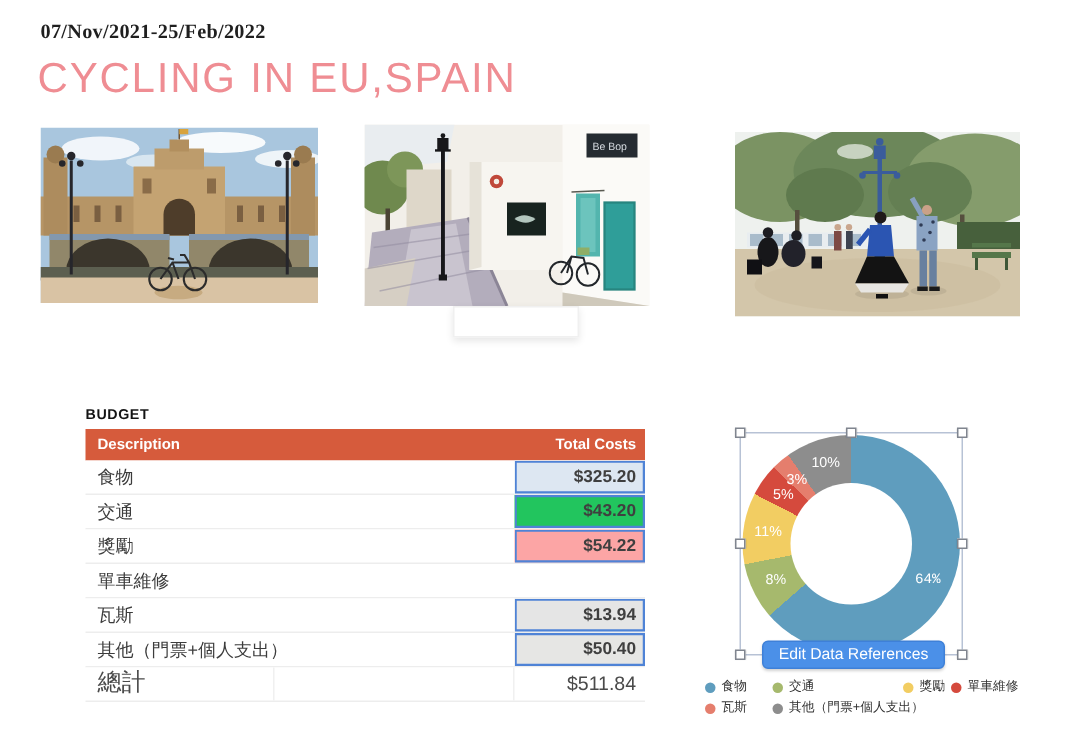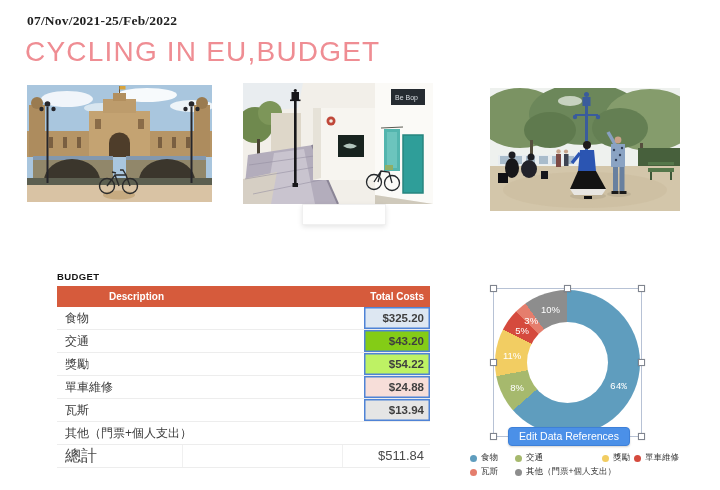--- a/index.html
+++ b/index.html
@@ -17,25 +17,25 @@
   .photo svg{display:block;}
   .caption-box{position:absolute;left:302px;top:204px;width:82px;height:19px;background:#fff;
                border:1px solid #f0f0f0;box-shadow:0 2px 5px rgba(0,0,0,.10);}
 
   
   .budget-label{position:absolute;left:57px;top:271px;font-size:9.5px;font-weight:700;
                 color:#141414;letter-spacing:.4px;}
   .table{position:absolute;left:57px;top:286px;width:373px;}
   .tr{display:flex;height:22px;background:#fff;border-bottom:1px solid #ededed;}
   .tr.thead{height:21px;border-bottom:none;}
-  .th-desc{flex:1;color:#fff;font-size:10px;font-weight:700;line-height:21px;padding-left:8px;margin-left:44px;}
+  .th-desc{flex:1;color:#fff;font-size:10px;font-weight:700;line-height:21px;padding-left:8px;}
   .th-cost{width:87px;box-sizing:border-box;color:#fff;font-size:10px;font-weight:700;
            line-height:21px;text-align:right;padding-right:6px;}
   .td-label{flex:1;font-size:12px;color:#3c3c3c;line-height:22px;padding-left:8px;white-space:nowrap;}
-  .td-value{width:66px;box-sizing:border-box;text-align:right;padding-right:6px;font-weight:700;
+  .td-value{width:87px;box-sizing:border-box;text-align:right;padding-right:6px;font-weight:700;
             font-size:11.5px;line-height:22px;color:#3f3f3f;box-shadow:inset 0 0 0 1.5px #4f83d6;}
   .tt-label{width:126px;box-sizing:border-box;padding-left:8px;font-size:16px;color:#4a4a4a;
             line-height:22px;border-right:1px solid #f0f0f0;}
   .tt-mid{flex:1;border-right:1px solid #f0f0f0;}
   .tt-value{width:87px;box-sizing:border-box;text-align:right;padding-right:6px;font-size:13px;
             color:#4a4a4a;line-height:22px;}
 
   
   .chart-box{position:absolute;left:493px;top:288px;width:149px;height:149px;
              border:1px solid #b7c2d5;box-sizing:border-box;}
@@ -59,21 +59,21 @@
   .leg-0{left:470px;top:452px;} .leg-1{left:515px;top:452px;}
   .leg-2{left:602px;top:452px;} .leg-3{left:634px;top:452px;}
   .leg-4{left:470px;top:466px;} .leg-5{left:515px;top:466px;}
 </style>
 </head>
 <body>
 
 <div class="slide">
 
   <div class="date">07/Nov/2021-25/Feb/2022</div>
-  <div class="title" style="color: rgb(239, 141, 147);">CYCLING IN EU,BUDGET</div>
+  <div class="title" style="color: rgb(239, 141, 147);">CYCLING IN EU,SPAIN</div>
 
   <div class="photo" style="left:27px;top:85px;">
     <svg width="185" height="117" viewBox="0 0 185 117">
       <rect x="0" y="0" width="185" height="117" fill="#a9c6de"></rect>
       <g>
         <ellipse cx="40" cy="14" rx="26" ry="8" fill="#f4f8fb" opacity=".95"></ellipse>
         <ellipse cx="120" cy="10" rx="30" ry="7" fill="#f7fafc"></ellipse>
         <ellipse cx="165" cy="21" rx="22" ry="6" fill="#eef4f8"></ellipse>
         <ellipse cx="75" cy="23" rx="18" ry="5" fill="#e3edf4" opacity=".8"></ellipse>
       </g>
@@ -279,36 +279,36 @@
       <div class="th-desc">Description</div>
       <div class="th-cost">Total Costs</div>
     </div>
 
     <div class="tr">
       <div class="td-label">食物</div>
       <div class="td-value" style="background: rgb(221, 231, 242);">$325.20</div>
     </div>
     <div class="tr">
       <div class="td-label">交通</div>
-      <div class="td-value" style="background: #84cc16; text-align: right;">$43.20</div>
+      <div class="td-value" style="background: #22c55e; text-align: right;">$43.20</div>
     </div>
     <div class="tr">
       <div class="td-label">獎勵</div>
-      <div class="td-value" style="background: #bef264;">$54.22</div>
+      <div class="td-value" style="background: #fca5a5;">$54.22</div>
     </div>
     <div class="tr">
       <div class="td-label">單車維修</div>
-      <div class="td-value" style="background: rgb(247, 222, 217);">$24.88</div>
     </div>
     <div class="tr">
       <div class="td-label">瓦斯</div>
       <div class="td-value" style="background: #e5e5e5;">$13.94</div>
     </div>
     <div class="tr">
       <div class="td-label">其他（門票+個人支出）</div>
+      <div class="td-value" style="background: rgb(230, 230, 228);">$50.40</div>
     </div>
 
     <div class="tr">
       <div class="tt-label">總計</div>
       <div class="tt-mid"></div>
       <div class="tt-value">$511.84</div>
     </div>
   </div>
 
   <div class="chart-box">

